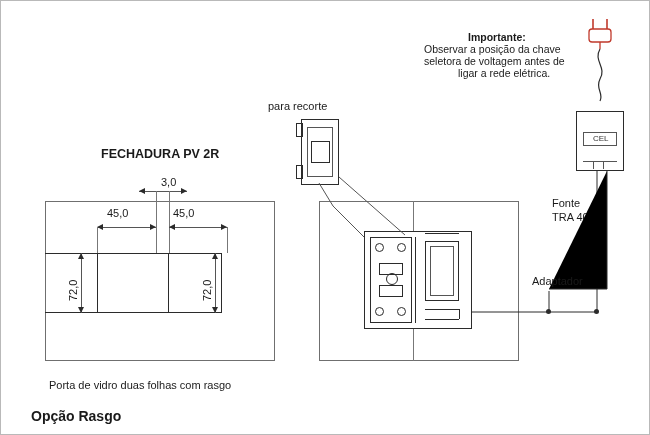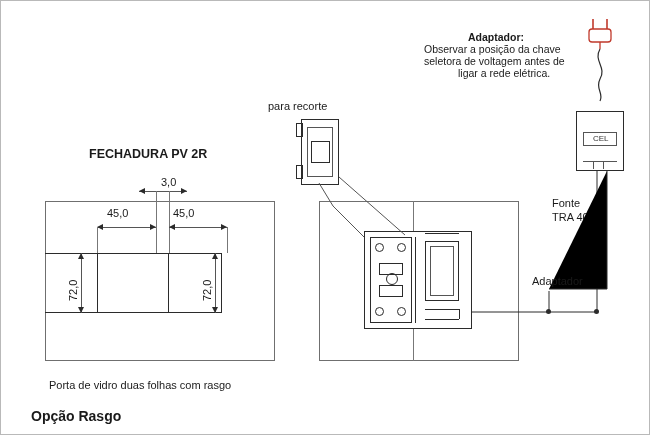--- a/index.html
+++ b/index.html
@@ -63,21 +63,21 @@
   }
   .arrowL { border-right: 6px solid #2b2b2b; }
   .arrowR { border-left: 6px solid #2b2b2b; }
   svg { position: absolute; overflow: visible; }
 </style>
 </head>
 <body>
 
 <div id="root">
 
-  <div class="txt bold" style="left:88px; top:146px; font-size:12.5px;">FECHADURA PV 2R</div>
+  <div class="txt bold" style="left:100px; top:146px; font-size:12.5px;">FECHADURA PV 2R</div>
 
   <div class="box" style="left:44px; top:200px; width:230px; height:160px; border-color:#6f6f6f;"></div>
 
   <div class="boxfill" style="left:96px; top:252px; width:72px; height:60px; border-color:#2b2b2b;"></div>
 
   <div class="ln h" style="left:96px; top:252px; width:72px;"></div>
   <div class="ln h" style="left:96px; top:311px; width:72px;"></div>
 
   <div class="ln h" style="left:44px; top:252px; width:52px;"></div>
   <div class="ln h" style="left:44px; top:311px; width:52px;"></div>
@@ -147,21 +147,21 @@
   <div class="box" style="left:310px; top:140px; width:19px; height:22px; border-color:#2b2b2b;"></div>
   <div class="box" style="left:295px; top:122px; width:7px; height:14px;"></div>
   <div class="box" style="left:295px; top:164px; width:7px; height:14px;"></div>
 
   <svg width="650" height="435" style="left:0; top:0;">
     <line x1="318" y1="182" x2="332" y2="205" stroke="#555" stroke-width="1"></line>
     <line x1="332" y1="205" x2="363" y2="236" stroke="#555" stroke-width="1"></line>
     <line x1="338" y1="176" x2="404" y2="234" stroke="#555" stroke-width="1"></line>
   </svg>
 
-  <div class="txt bold" style="left:467px; top:30px; font-size:10.5px;">Adaptador:</div>
+  <div class="txt bold" style="left:467px; top:30px; font-size:10.5px;">Importante:</div>
   <div class="txt" style="left:423px; top:54px; font-size:10.5px;">seletora de voltagem antes de</div>
   <div class="txt" style="left:423px; top:42px; font-size:10.5px;">Observar a posição da chave</div>
   <div class="txt" style="left:434px; top:66px; font-size:10.5px;margin-left:23px;">ligar a rede elétrica.</div>
 
   <svg width="650" height="435" style="left:0; top:0;">
     <path d="M592 18 L592 28" stroke="#c0392b" stroke-width="1.6"></path>
     <path d="M606 18 L606 28" stroke="#c0392b" stroke-width="1.6"></path>
     <rect x="588" y="28" width="22" height="13" rx="3" fill="none" stroke="#c0392b" stroke-width="1.3"></rect>
     <path d="M599 41 L599 48" stroke="#c0392b" stroke-width="1.3"></path>
     <path d="M599 48 C 592 60, 606 66, 599 78 C 594 88, 603 92, 599 100" stroke="#2b2b2b" stroke-width="1.2" fill="none"></path>

